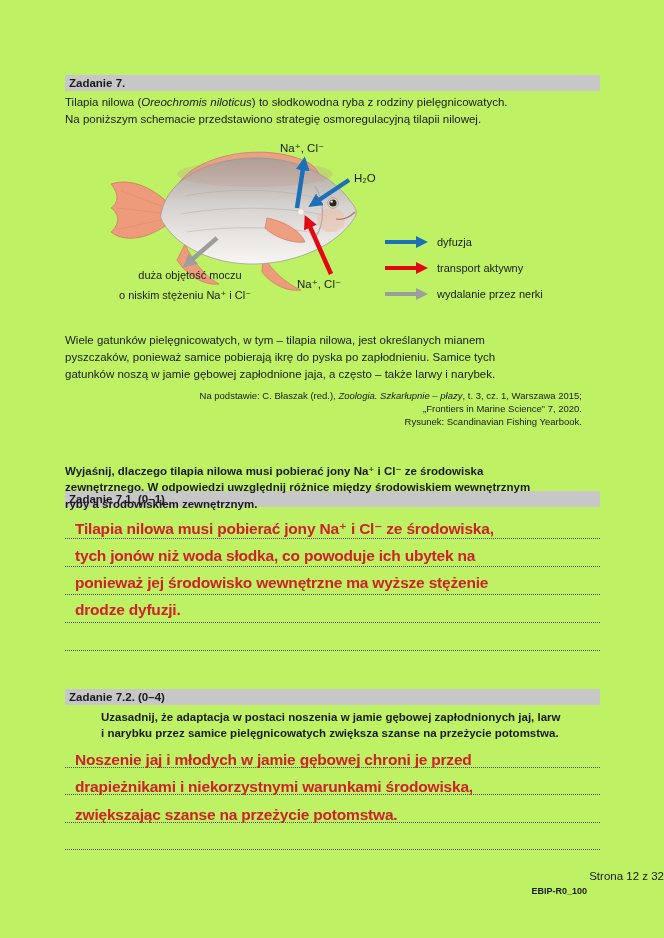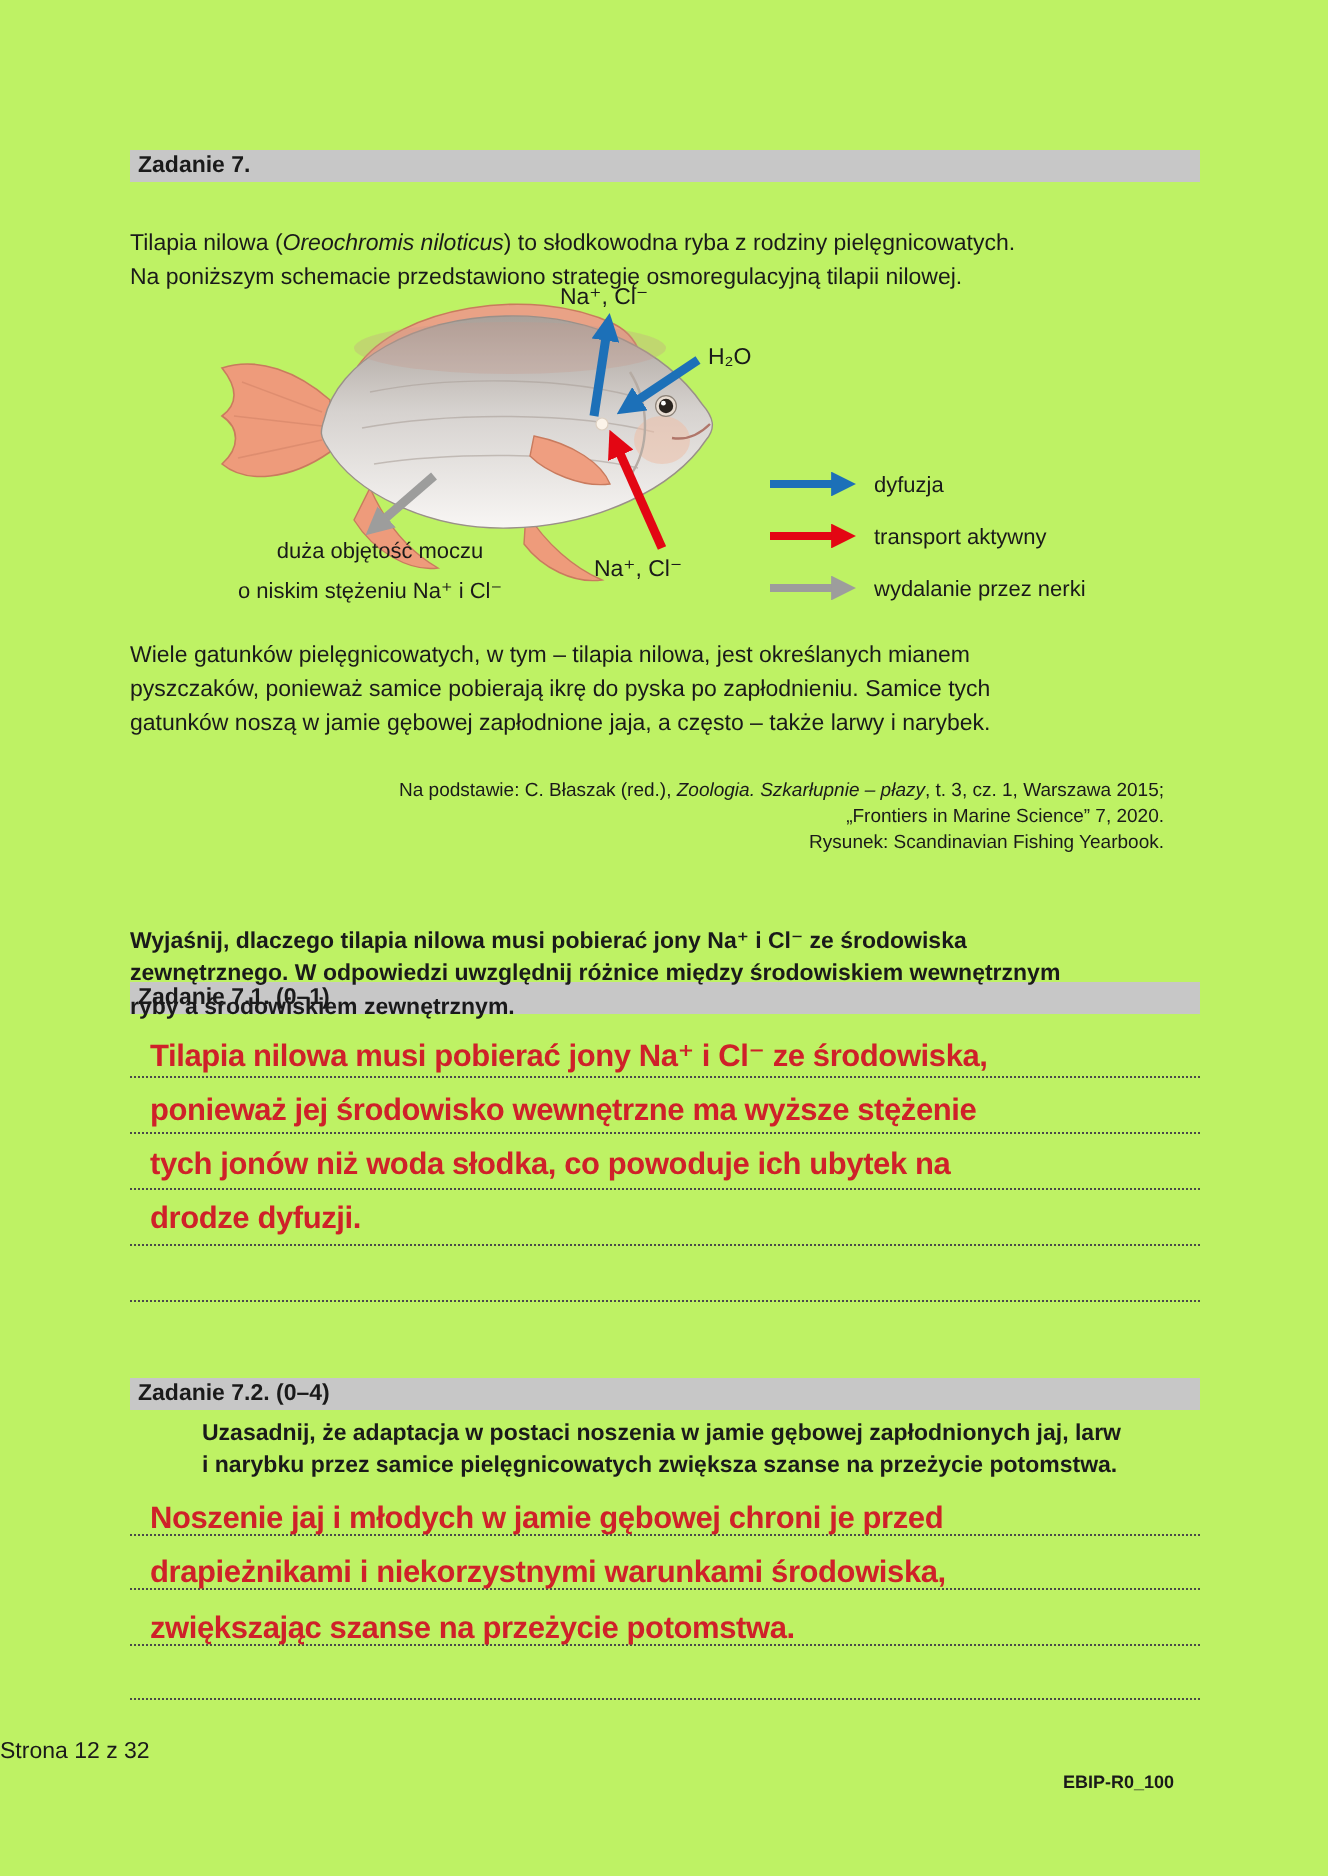--- a/index.html
+++ b/index.html
@@ -28,36 +28,36 @@
   .rule { height:28px; border-bottom:1.7px dotted #4a4a4a; }
   .answer-area.a72 .rule { height:27.5px; }
   .answer-overlay {
     position:absolute; left:10px; top:4px; width:530px;
     color:#cf2129; font-weight:bold; font-size:15.5px; line-height:27px;
     letter-spacing:-0.2px;
   }
   .answer-area.a72 .answer-overlay { line-height:27.3px; top:6px; }
   .answer-overlay .line { white-space:nowrap; }
 
-  .footer-page { left:0; width:664px; text-align:left; font-size:11.5px; }
+  .footer-page { left:0; width:664px; text-align:right; font-size:11.5px; }
   .footer-code { right:77px; font-size:9px; font-weight:bold; }
 
   svg text { font-family:"Liberation Sans","DejaVu Sans",sans-serif; fill:#1a1a1a; }
   i { font-style:italic; }
 </style>
 </head>
 <body>
 
 <div class="page">
 
   <div class="abs section-bar" style="top:75px;">
     <span>Zadanie 7.</span>
   </div>
 
-  <div class="abs body-text" style="top:94px; left:65px; width:535px;margin-top:20px;">
+  <div class="abs body-text" style="top:94px; left:65px; width:535px;">
     <div class="line"><span>Tilapia nilowa (</span><i>Oreochromis niloticus</i><span>) to słodkowodna ryba z rodziny pielęgnicowatych.</span></div>
     <div class="line">Na poniższym schemacie przedstawiono strategię osmoregulacyjną tilapii nilowej.</div>
   </div>
 
   <svg class="abs" style="top:136px; left:65px;" width="535" height="178" viewBox="0 0 535 178">
     <defs>
       <linearGradient id="gradBody" x1="0" y1="0" x2="0" y2="1">
         <stop offset="0" stop-color="#a9a099"></stop>
         <stop offset="0.45" stop-color="#d6d2cf"></stop>
         <stop offset="1" stop-color="#f8f6f4"></stop>
@@ -114,21 +114,21 @@
     <g>
       <line x1="320" y1="106" x2="358" y2="106" stroke="#1c70b8" stroke-width="4" marker-end="url(#mBlue)"></line>
       <text x="372" y="110" font-size="11">dyfuzja</text>
       <line x1="320" y1="132" x2="358" y2="132" stroke="#e30613" stroke-width="4" marker-end="url(#mRed)"></line>
       <text x="372" y="136" font-size="11">transport aktywny</text>
       <line x1="320" y1="158" x2="358" y2="158" stroke="#9d9d9c" stroke-width="4" marker-end="url(#mGray)"></line>
       <text x="372" y="162" font-size="11">wydalanie przez nerki</text>
     </g>
   </svg>
 
-  <div class="abs body-text" style="top:320px; left:65px; width:535px;">
+  <div class="abs body-text" style="top:332px; left:65px; width:535px;">
     <div class="line">Wiele gatunków pielęgnicowatych, w tym – tilapia nilowa, jest określanych mianem</div>
     <div class="line">pyszczaków, ponieważ samice pobierają ikrę do pyska po zapłodnieniu. Samice tych</div>
     <div class="line">gatunków noszą w jamie gębowej zapłodnione jaja, a często – także larwy i narybek.</div>
   </div>
 
   <div class="abs source" style="top:377px; left:47px;margin-top:13px;">
     <div class="line"><span>Na podstawie: C. Błaszak (red.), </span><i>Zoologia. Szkarłupnie – płazy</i><span>, t. 3, cz. 1, Warszawa 2015;</span></div>
     <div class="line">„Frontiers in Marine Science” 7, 2020.</div>
     <div class="line">Rysunek: Scandinavian Fishing Yearbook.</div>
   </div>
@@ -142,22 +142,22 @@
     <div class="line">ryby a środowiskiem zewnętrznym.</div>
   </div>
   <div class="abs answer-area" style="top:511px; height:145px;">
     <div class="rule"></div>
     <div class="rule"></div>
     <div class="rule"></div>
     <div class="rule"></div>
     <div class="rule"></div>
     <div class="answer-overlay">
       <div class="line">Tilapia nilowa musi pobierać jony Na⁺ i Cl⁻ ze środowiska,</div>
+      <div class="line">tych jonów niż woda słodka, co powoduje ich ubytek na</div>
       <div class="line">ponieważ jej środowisko wewnętrzne ma wyższe stężenie</div>
-      <div class="line">tych jonów niż woda słodka, co powoduje ich ubytek na</div>
       <div class="line">drodze dyfuzji.</div>
     </div>
   </div>
 
   <div class="abs section-bar" style="top:689px;">
     <span>Zadanie 7.2. (0–4)</span>
   </div>
   <div class="abs prompt" style="top:709px; left:65px; width:535px;margin-left:36px;">
     <div class="line">Uzasadnij, że adaptacja w postaci noszenia w jamie gębowej zapłodnionych jaj, larw</div>
     <div class="line">i narybku przez samice pielęgnicowatych zwiększa szanse na przeżycie potomstwa.</div>

